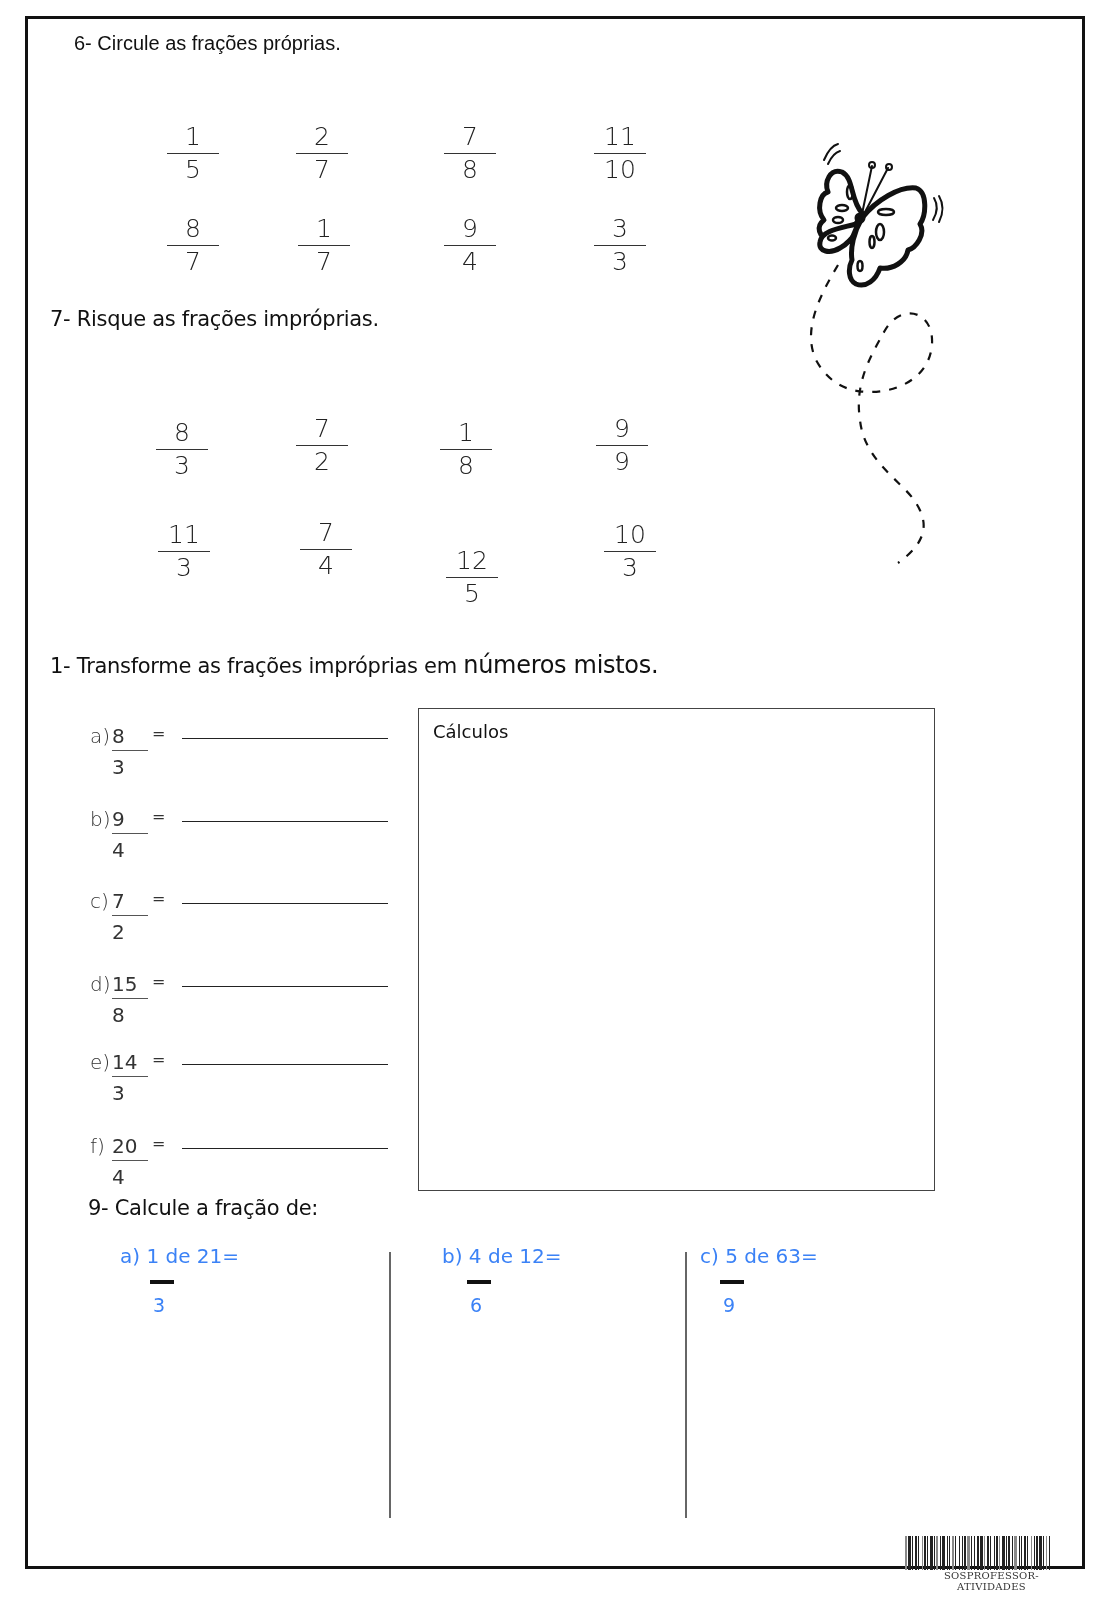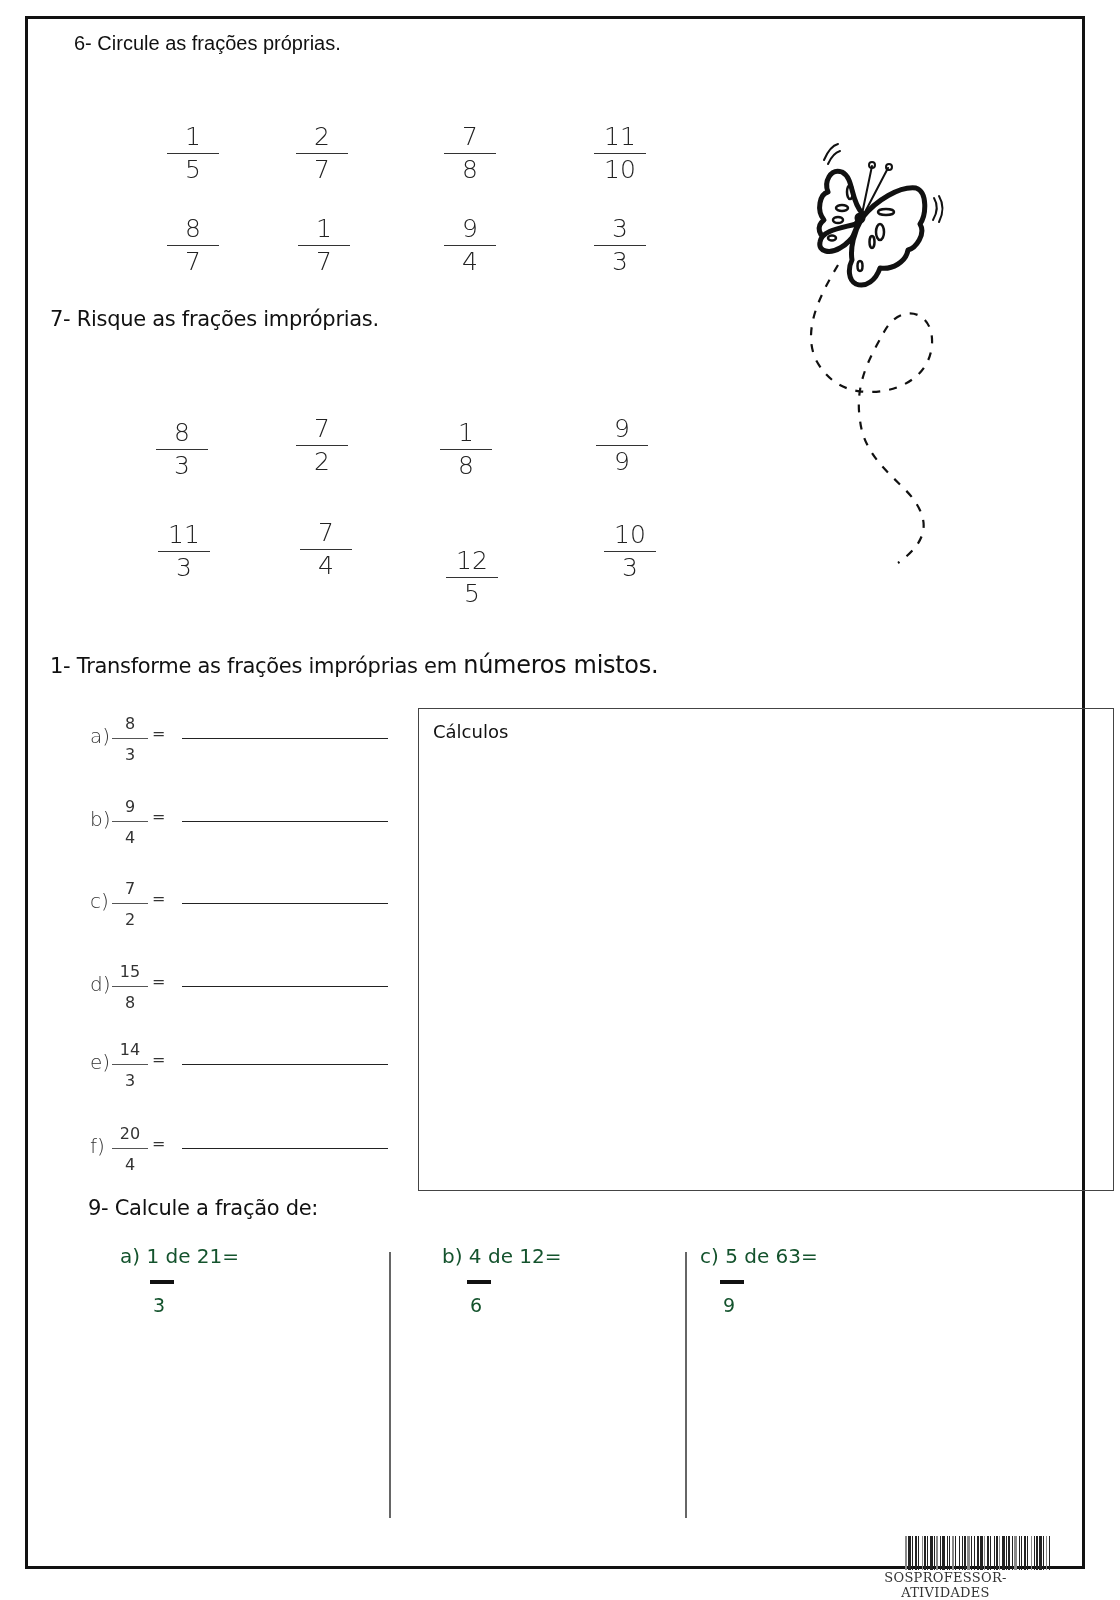--- a/index.html
+++ b/index.html
@@ -7,33 +7,33 @@
   .page-border { position: absolute; left: 25px; top: 16px; width: 1060px; height: 1553px; border: 3px solid #111; box-sizing: border-box; }
   .abs { position: absolute; }
   .q6-title { left: 50px; top: 32px; font-size: 20px; font-family: "Liberation Sans", sans-serif; margin-left: 24px; }
   .qtitle { font-family: "DejaVu Sans", sans-serif; font-size: 21px; letter-spacing: -0.3px; text-align: center; }
   .qtitle .small { font-size: 24px; }
   .frac { position: absolute; width: 60px; text-align: center; font-family: "DejaVu Sans", sans-serif; font-weight: 300; font-size: 25px; line-height: 30px; color: #222; }
   .frac .num, .frac .den { display: block; }
   .frac .bar { display: block; height: 0; border-top: 1.5px solid #333; margin: 1px 4px; }
   .item8 { position: absolute; left: 90px; width: 310px; height: 60px; font-family: "DejaVu Sans", sans-serif; color: #333; }
   .item8 .lbl { position: absolute; left: 0; top: 12px; font-size: 20px; font-weight: 300; }
-  .item8 .f { position: absolute; left: 22px; top: 0; width: 36px; text-align: center; font-size: 16px; line-height: 24px; }
+  .item8 .f { position: absolute; left: 22px; top: 12px; width: 36px; text-align: left; font-size: 20px; line-height: 24px; }
   .item8 .f .bar { display: block; border-top: 1px solid #555; margin: 2px 0 4px 0; }
   .item8 .eq { position: absolute; left: 62px; top: 12px; font-size: 16px; }
   .item8 .ans { position: absolute; left: 92px; top: 26px; width: 206px; border-top: 1.5px solid #222; }
-  .calc-box { left: 418px; top: 708px; width: 696px; height: 483px; border: 1.5px solid #444; box-sizing: border-box; padding-left: 25px; }
+  .calc-box { left: 418px; top: 708px; width: 517px; height: 483px; border: 1.5px solid #444; box-sizing: border-box; padding-left: 25px; }
   .calc-label { position: absolute; left: 14px; top: 12px; font-family: "DejaVu Sans", sans-serif; font-size: 18px; color: #111; }
   .q9-title { left: 88px; top: 1196px; }
-  .q9-item { position: absolute; top: 1244px; font-family: "DejaVu Sans", sans-serif; font-size: 20px; color: #14532d; }
+  .q9-item { position: absolute; top: 1244px; font-family: "DejaVu Sans", sans-serif; font-size: 20px; color: #3b82f6; }
   .q9-item .den { position: absolute; top: 50px; font-size: 19px; }
   .q9-item .bar9 { position: absolute; top: 36px; width: 24px; height: 4px; background: #111; }
   .vline { position: absolute; top: 1252px; width: 0; height: 266px; border-left: 2px solid #666; }
   .barcode { left: 905px; top: 1536px; width: 145px; height: 34px; }
-  .barcode-text { left: 873px; top: 1570px; width: 145px; text-align: center; font-family: "DejaVu Serif", serif; font-size: 13px; letter-spacing: 0.3px; color: #333; }
+  .barcode-text { left: 919px; top: 1570px; width: 145px; text-align: center; font-family: "DejaVu Serif", serif; font-size: 10px; letter-spacing: 0.3px; color: #333; }
 </style>
 </head>
 <body>
 
 <div class="page-border"></div>
 
 <div class="abs q6-title">6- Circule as frações próprias.</div>
 
 <div>
   <div class="frac" style="left:163px;top:122px">

